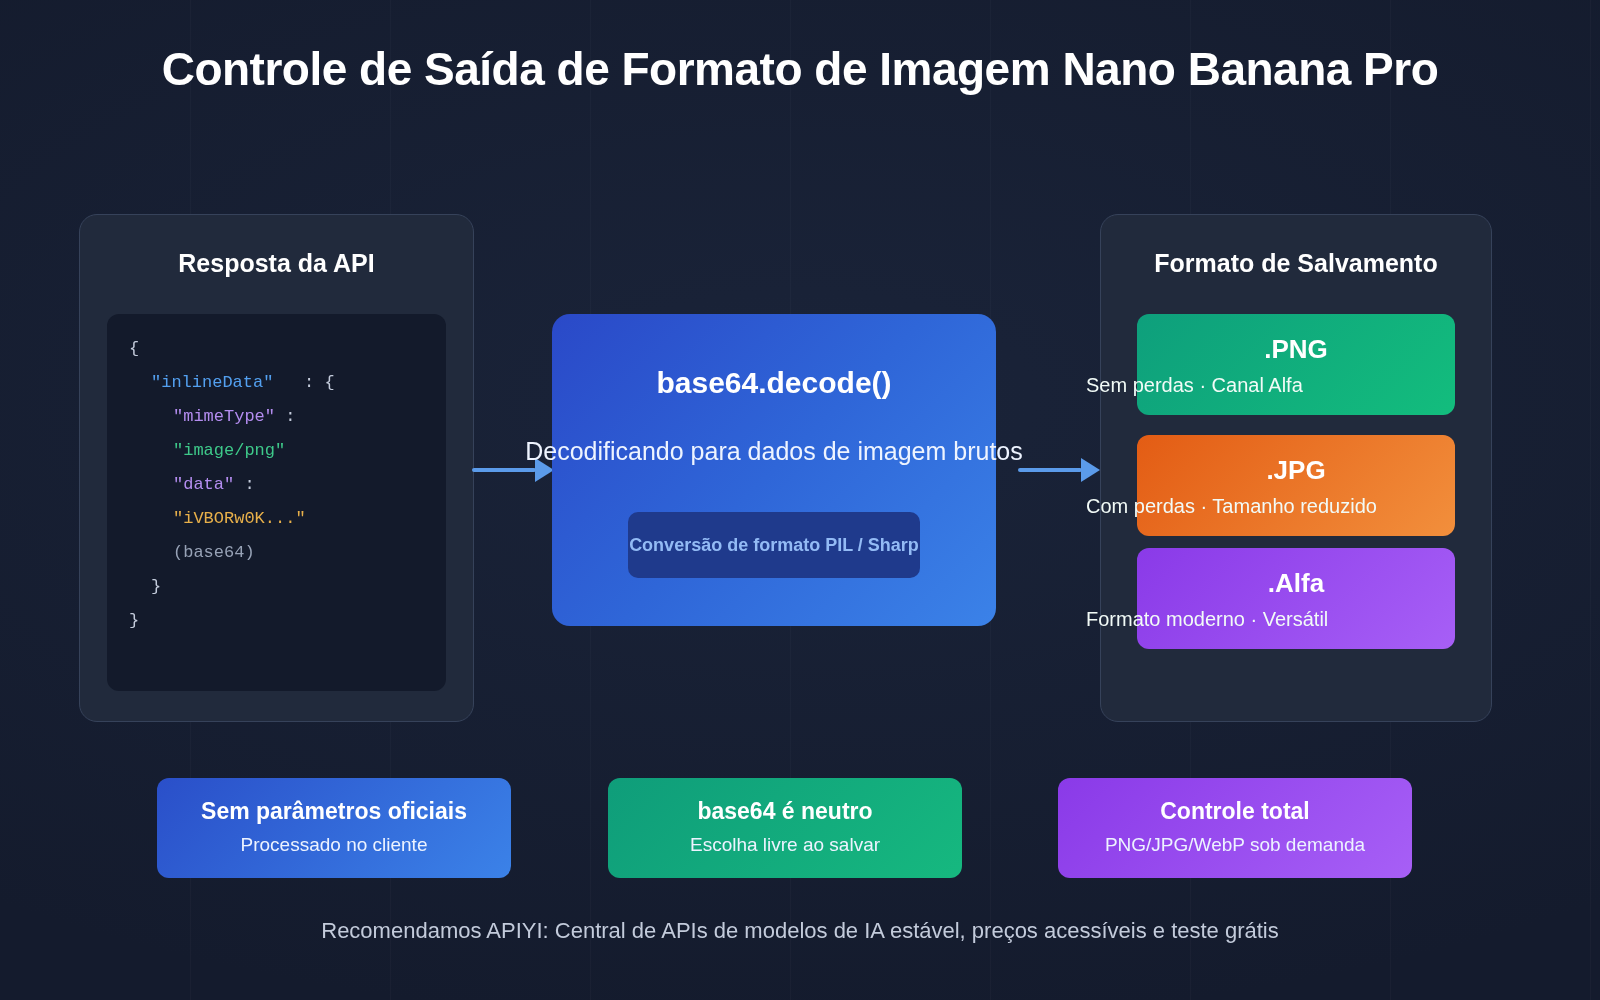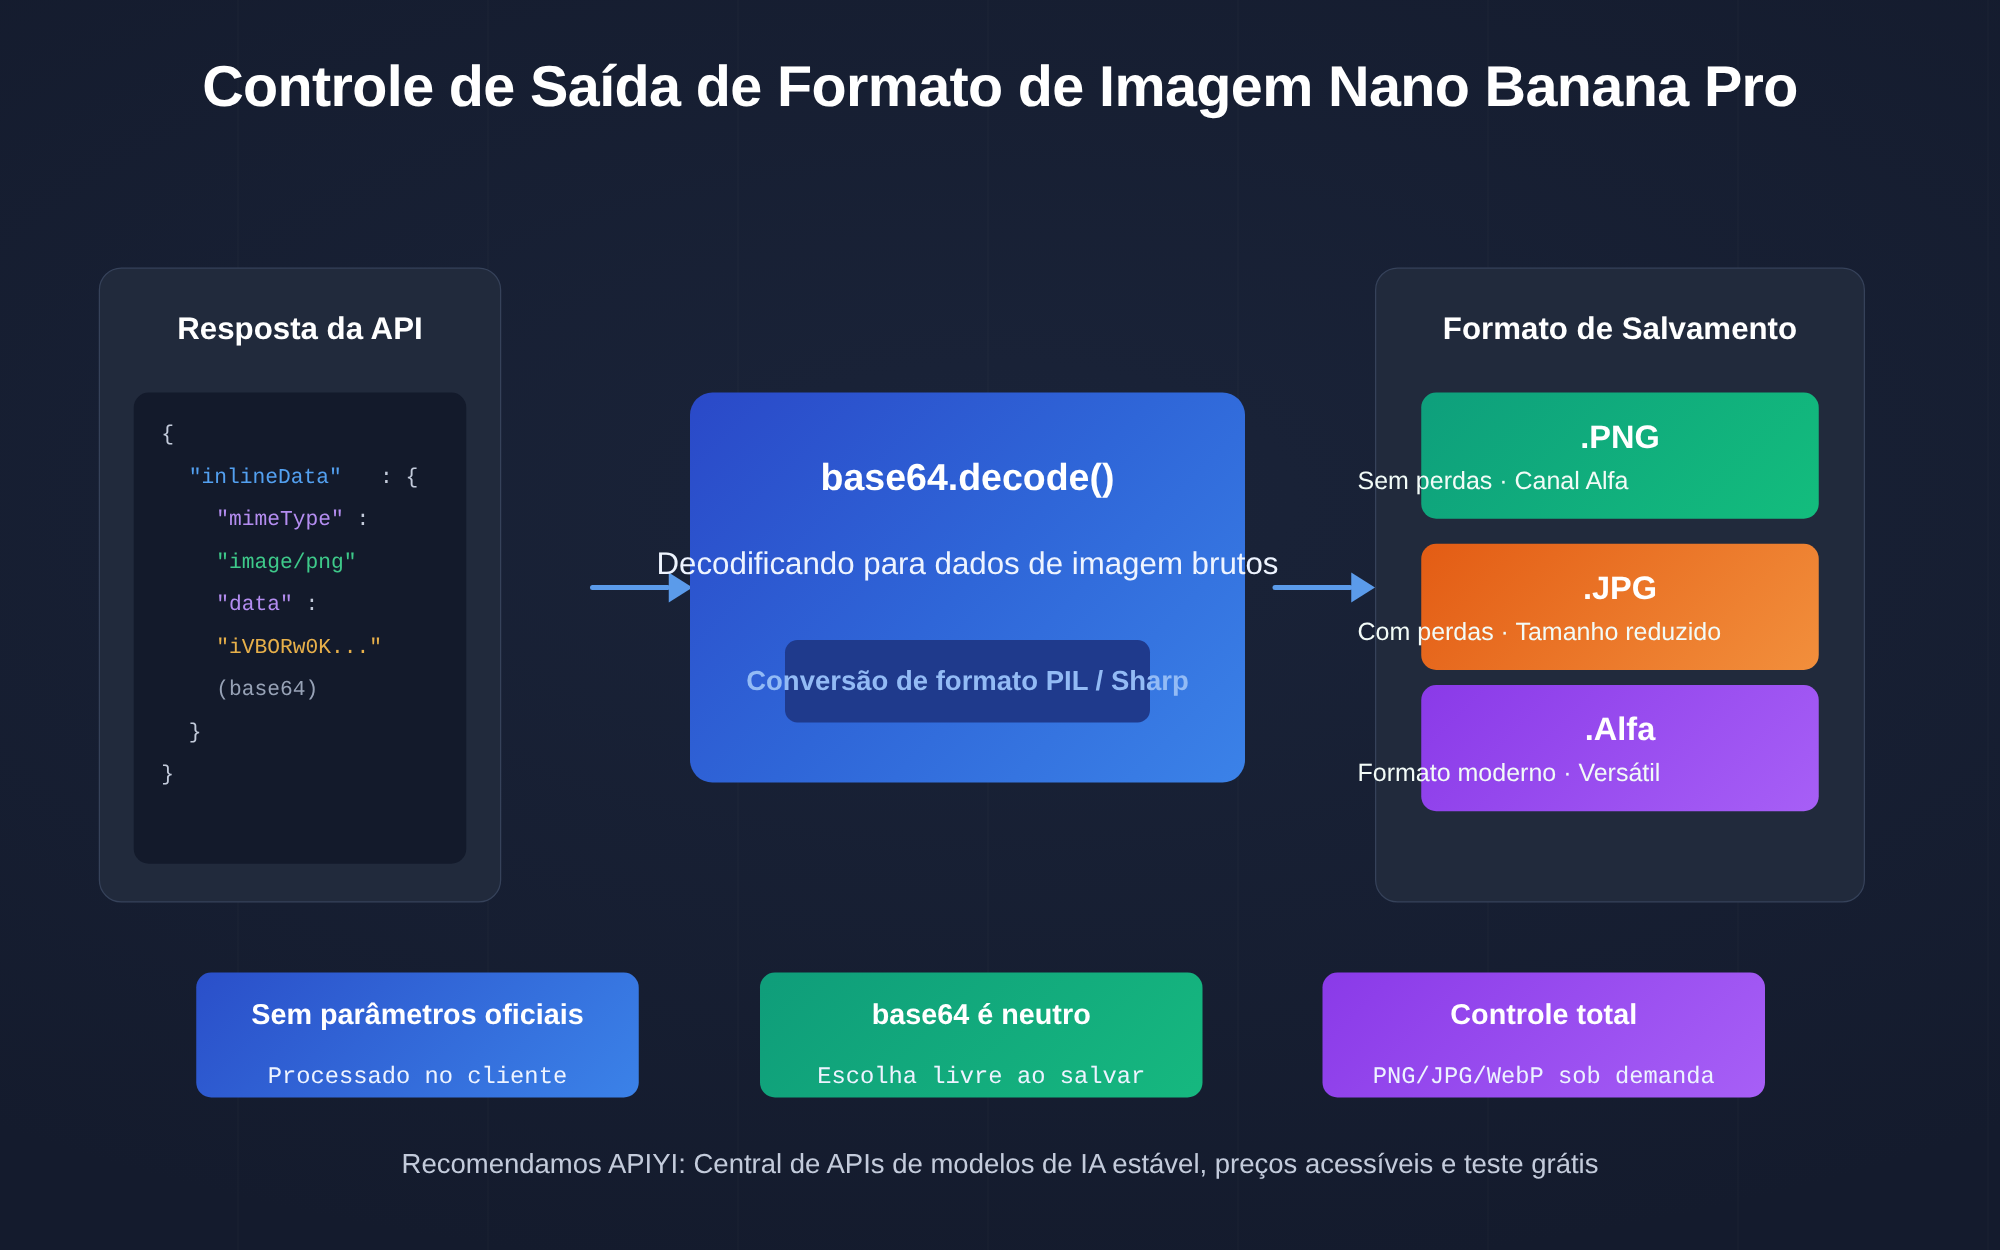--- a/index.html
+++ b/index.html
@@ -56,21 +56,21 @@
 
   
   #diagram { position: absolute; inset: 0; }
 
   .panel {
     position: absolute;
     background: #212a3c;
     border: 1px solid #36425a;
     border-radius: 18px;
   }
-  #panel-api     { left: 79px;   top: 214px; width: 322px; height: 508px; }
+  #panel-api     { left: 79px;   top: 214px; width: 395px; height: 508px; }
   #panel-formats { left: 1100px; top: 214px; width: 392px; height: 508px; }
 
   .panel-title {
     text-align: center;
     font-size: 25px;
     font-weight: bold;
     color: #ffffff;
     margin-top: 34px;
   }
 
@@ -129,21 +129,21 @@
     left: 76px; right: 76px;
     top: 198px;
     height: 66px;
     background: #1f3a8c;
     border-radius: 10px;
     display: flex;
     align-items: center;
     justify-content: center;
   }
   #center-badge-label {
-    font-size: 22px;
+    font-size: 18px;
     font-weight: bold;
     color: #93bbf5;
     white-space: nowrap;
   }
 
   
   .arrow { position: absolute; height: 36px; }
   .arrow .shaft {
     position: absolute;
     left: 0; top: 16px;
@@ -210,23 +210,22 @@
     text-align: center;
     font-size: 23px;
     font-weight: bold;
     color: #ffffff;
     margin-top: 20px;
   }
   .bottom-sub {
     text-align: center;
     font-size: 19px;
     color: #edf3ff;
-    margin-top: 25px;
+    margin-top: 9px;
     white-space: nowrap;
-    font-family: Liberation Mono, monospace;
   }
 
   #footer-note {
     position: absolute;
     left: 0; right: 0;
     top: 918px;
     text-align: center;
     font-size: 22px;
     color: #c3cbdb;
   }

